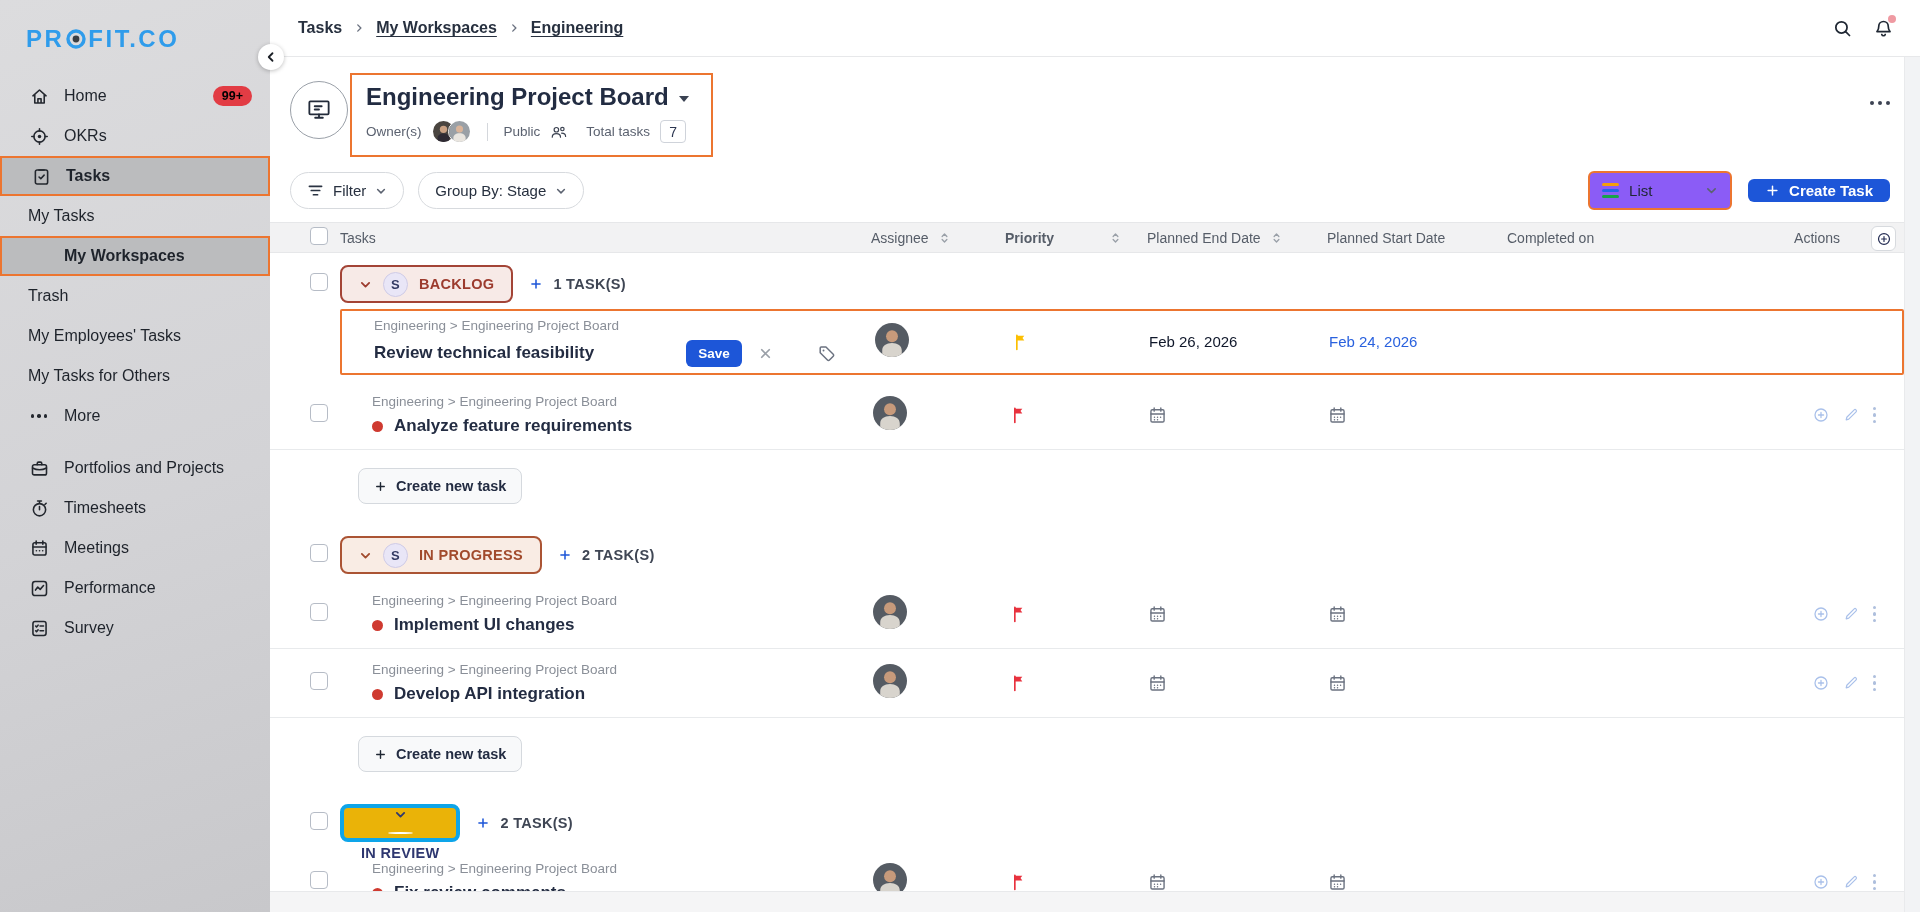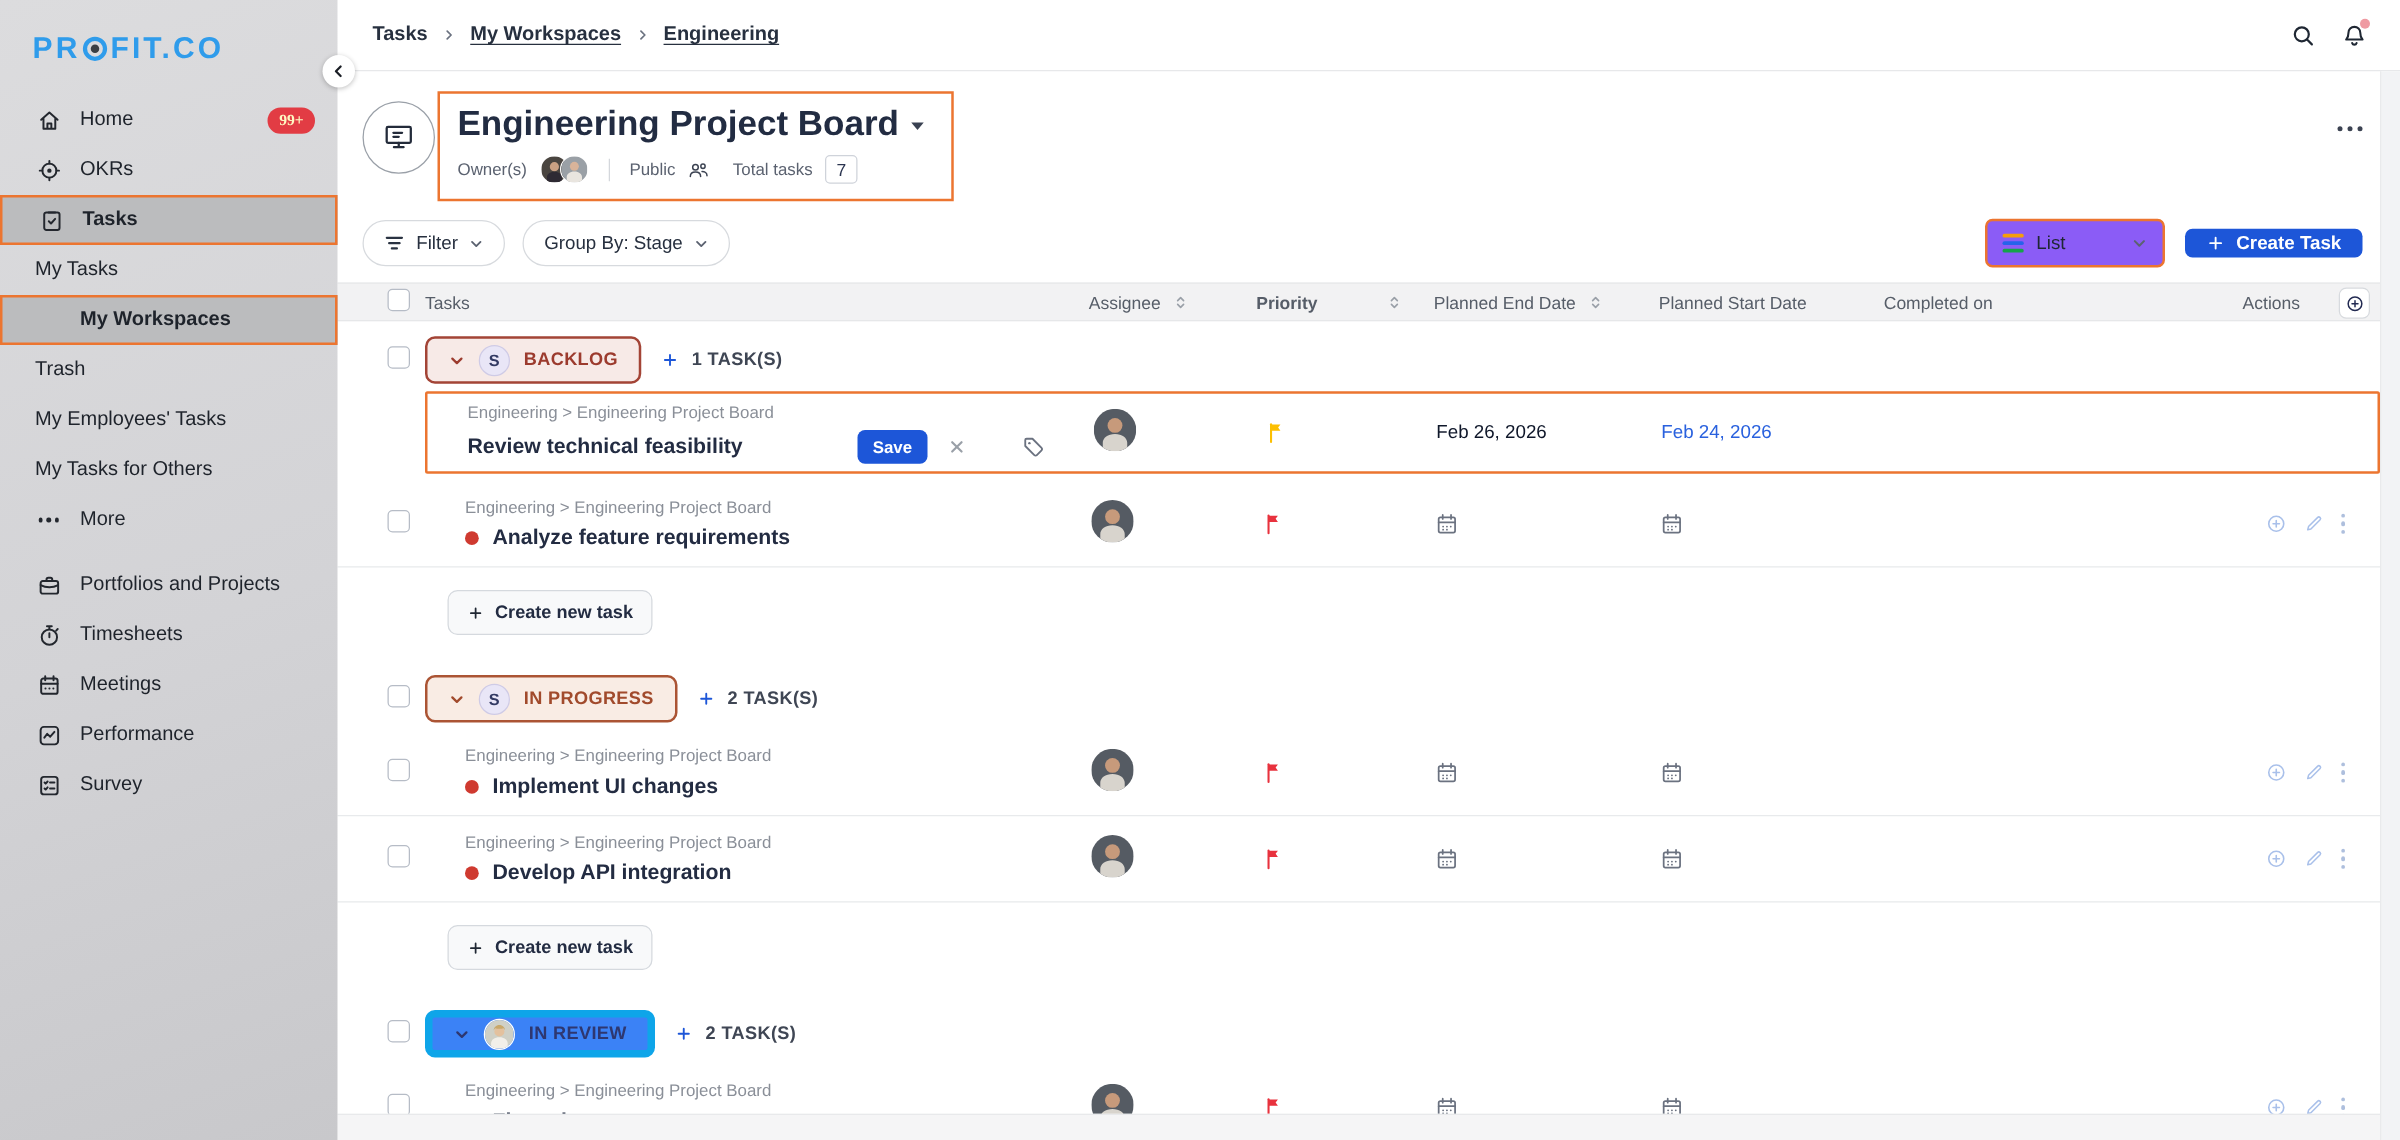--- a/index.html
+++ b/index.html
@@ -14,22 +14,22 @@
     color:#2f9ceb; display:flex; align-items:center; height:58px; }
   .logo .tgt { display:inline-flex; margin:0 1px; }
   .nav { margin-top:18px; display:flex; flex-direction:column; }
   .nav-item { height:40px; display:flex; align-items:center; padding:0 18px 0 28px;
     font-size:16px; font-weight:500; color:#1e232b; cursor:pointer; }
   .nav-item .nicon { width:22px; height:22px; margin-right:14px; display:inline-flex;
     align-items:center; justify-content:center; color:#23272e; flex:none; }
   .nav-item.sub { padding-left:28px; font-weight:400; }
   .nav-item.sel { background:#bbbcbe; border:2px solid #ec7530; font-weight:700; }
   .nav-gap { height:12px; }
-  .badge { margin-left:auto; background:#e23c44; color:#fef9c3; font-size:12.5px; font-weight:700;
-    border-radius:11px; padding:3px 9px;font-family:Liberation Serif, serif; }
+  .badge { margin-left:auto; background:#e23c44; color:#000000; font-size:12.5px; font-weight:700;
+    border-radius:11px; padding:3px 9px; }
   .side-bottom { margin-top:auto; border-top:1px solid #bcbdc0; padding:12px 0 18px 0; }
   .user-avatar { width:30px; height:30px; border-radius:50%; overflow:hidden; margin-right:12px; flex:none; border:1.5px solid #fff; }
   .collapse-btn { position:absolute; left:258px; top:44px; width:26px; height:26px; z-index:3;
     background:#fff; border:none; border-radius:50%; box-shadow:0 1px 4px rgba(0,0,0,.25);
     display:flex; align-items:center; justify-content:center; color:#1b1f26; cursor:pointer; }
 
   
   .main { position:absolute; left:270px; right:0; top:0; bottom:0; background:#fff; }
   .topbar { height:57px; border-bottom:1px solid #e7e8ea; display:flex; align-items:center;
     padding:0 26px 0 28px; }
@@ -41,21 +41,21 @@
   .bell-dot { position:absolute; right:-2px; top:-3px; width:8px; height:8px; border-radius:50%; background:#ef9aa2; }
 
   .scroll-strip { position:absolute; right:0; top:57px; bottom:0; width:16px;
     background:#f2f3f5; border-left:1px solid #e9eaec; }
 
   
   .board-header { display:flex; align-items:flex-start; padding:16px 26px 0 20px; position:relative; }
   .board-circle { width:58px; height:58px; border-radius:50%; border:1.5px solid #9aa0a8;
     display:flex; align-items:center; justify-content:center; color:#232b3a; margin:8px 2px 0 0; flex:none; }
   .title-box { border:2px solid #ec7530; padding:8px 22px 12px 14px; }
-  .board-title { font-size:28px; font-weight:700; color:#222c42; display:flex; align-items:center; gap:10px; cursor:pointer; }
+  .board-title { font-size:24px; font-weight:700; color:#222c42; display:flex; align-items:center; gap:10px; cursor:pointer; }
   .caret-down { width:0; height:0; border-left:5.5px solid transparent; border-right:5.5px solid transparent;
     border-top:6.5px solid #3a4252; margin-top:3px; }
   .meta-row { display:flex; align-items:center; gap:10px; margin-top:9px; font-size:13.5px; color:#5b6270; }
   .owner-avatars { display:flex; }
   .owner-avatars .mini { width:23px; height:23px; border-radius:50%; overflow:hidden; border:1.5px solid #fff; }
   .owner-avatars .mini + .mini { margin-left:-7px; }
   .vdiv { width:1px; height:18px; background:#d4d7dc; margin:0 6px; }
   .count-box { min-width:26px; height:23px; border:1px solid #cfd3da; border-radius:4px; background:#fff;
     display:inline-flex; align-items:center; justify-content:center; font-size:14px; color:#2b3550; padding:0 6px; }
   .hdr-more { position:absolute; right:30px; top:44px; display:flex; gap:4px; cursor:pointer; }
@@ -90,21 +90,21 @@
   .checkbox { width:18px; height:18px; border:1.6px solid #b6bcc6; border-radius:4px; background:#fff;
     display:inline-block; cursor:pointer; }
   .cb-cell { padding-left:40px; }
 
   .group-row { height:38px; margin:12px 0 6px 0; display:flex; align-items:center; }
   .group-row .cb-cell { width:70px; flex:none; }
   .group-pill { height:38px; display:inline-flex; align-items:center; gap:11px; padding:0 17px;
     border-radius:8px; cursor:pointer; font-size:14.5px; font-weight:700; letter-spacing:.3px; }
   .gp-backlog { border:2px solid #a34436; background:#f7eae7; color:#9c3b2e; }
   .gp-progress { border:2px solid #ab5434; background:#f9ece4; color:#a14a2c; }
-  .gp-review  { border:6px solid #0ea5e9; background:#3b82f6; color:#2e3770; }
+  .gp-review  { border:4px solid #0ea5e9; background:#eab308; color:#2e3770;flex-direction:column; }
   .s-badge { width:25px; height:25px; border-radius:50%; background:#e9e6f7; border:1px solid #cfcbe6;
     color:#333a63; font-size:13px; font-weight:700; display:inline-flex; align-items:center; justify-content:center; }
   .pill-avatar { width:25px; height:25px; border-radius:50%; overflow:hidden; border:1px solid #fff; }
   .group-count { display:inline-flex; align-items:center; gap:10px; margin-left:16px;
     font-size:14.5px; font-weight:600; color:#3f4654; letter-spacing:.3px; }
   .group-count .plus { color:#1d56d8; display:inline-flex; }
 
   .task-row { height:69px; border-bottom:1px solid #e8eaec; margin-right:16px; }
   .task-path { font-size:13.5px; color:#8a8f98; margin-bottom:7px; }
   .task-title-line { display:flex; align-items:center; gap:11px; }

